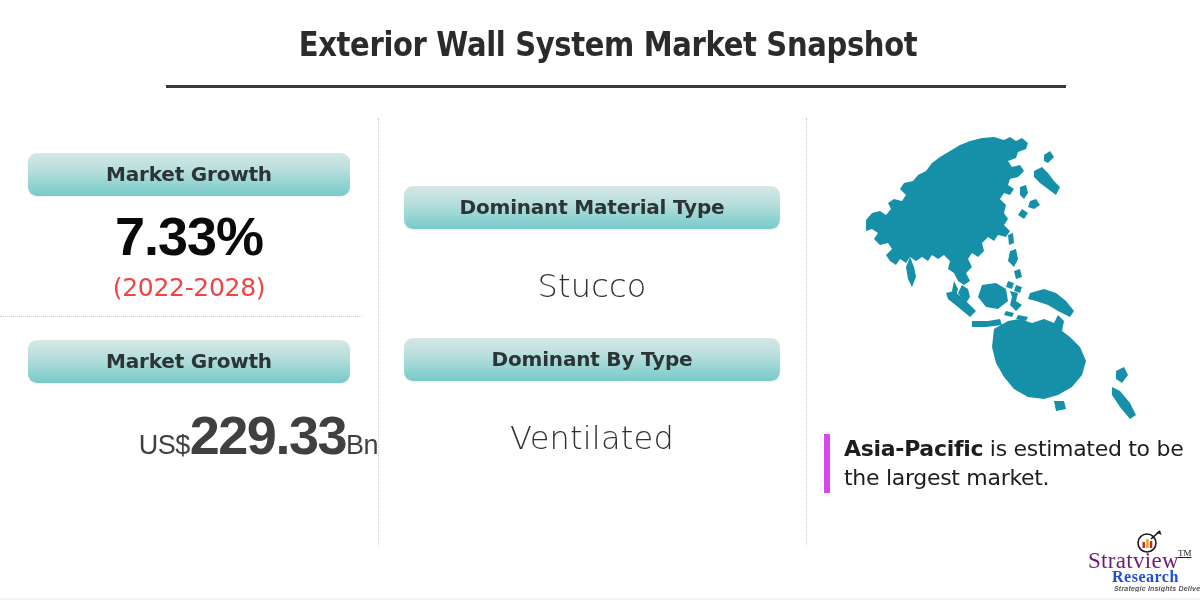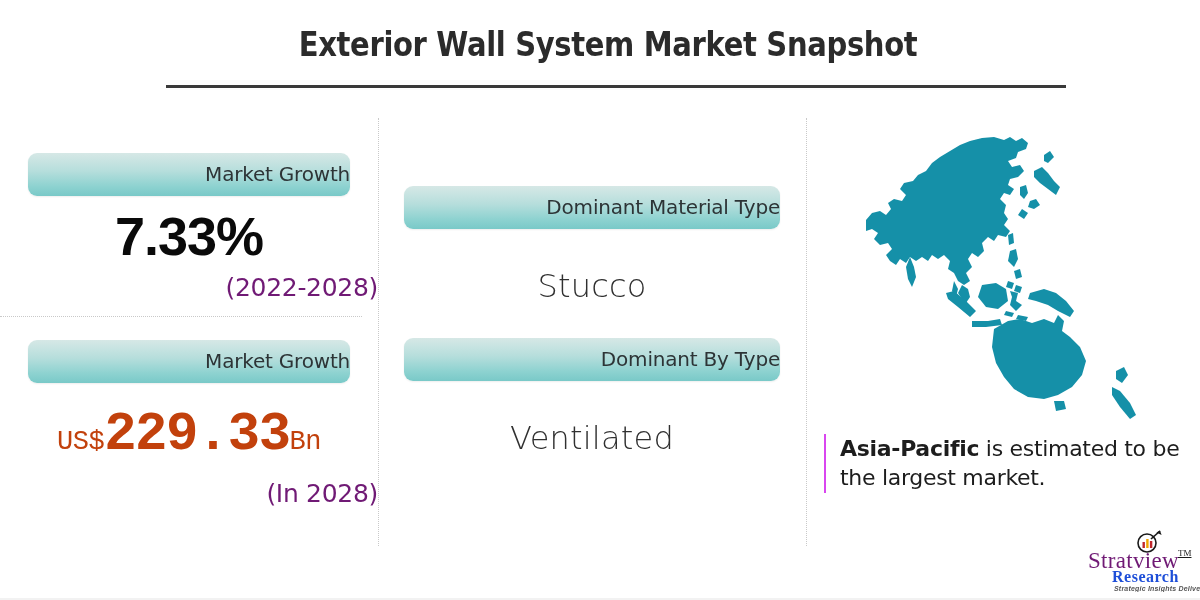--- a/index.html
+++ b/index.html
@@ -58,22 +58,22 @@
   .col-mid    { left:378px; width:428px; }
   .col-right  { left:806px; width:394px; }
 
   
   .pill {
     display:block;
     margin:4px auto;
     border-radius:9px;
     background:linear-gradient(to bottom, #d6e8e6 0%, #b6dedc 42%, #8dd2d0 78%, #79c9c8 100%);
     color:#2d3436;
-    font-weight:normal;
-    text-align:right;
+    font-weight:bold;
+    text-align:center;
     font-family:"DejaVu Sans", sans-serif;
     letter-spacing:-0.2px;
     box-shadow:0 1px 2px rgba(0,0,0,0.07);
   }
 
   
   .card-left .pill {
     width:322px;
     padding:9px 0 10px;
     font-size:20px;
@@ -83,30 +83,30 @@
   .metric-big {
     font-size:54px;
     font-weight:bold;
     color:#0a0a0a;
     letter-spacing:-1px;
     font-family:Liberation Sans, sans-serif;
     line-height:1.05;
   }
   .metric-note {
     font-size:25px;
-    color:#701a75;
+    color:#ef4444;
     font-family:"DejaVu Sans", sans-serif;
     letter-spacing:-0.3px;
-    text-align:right;
   }
   .metric-money {
-    font-family:Liberation Mono, monospace;
-    color:#c2410c;
+    font-family:Liberation Sans, sans-serif;
+    color:#404040;
     line-height:1.05;
     white-space:nowrap;
+    text-align:right;
   }
   .metric-money .unit {
     font-size:27px;
     font-weight:500;
     letter-spacing:-0.5px;
   }
   .metric-money .amount {
     font-size:54px;
     font-weight:bold;
     letter-spacing:-1.5px;
@@ -133,21 +133,21 @@
     left:52px; top:7px;
     width:320px; height:300px;
   }
   .map-wrap svg { width:100%; height:100%; display:block; }
 
   .region-note {
     position:absolute;
     left:18px; top:316px;
     width:376px;
     padding-left:14px;
-    border-left:2px solid #d946ef;
+    border-left:6px solid #d946ef;
     font-size:22px;
     line-height:1.33;
     color:#1d1d1d;
     font-family:"DejaVu Sans", sans-serif;
     letter-spacing:-0.3px;
   }
   .region-note b { font-weight:bold; }
 
   
   .logo {
@@ -222,21 +222,20 @@
     <div class="pill">Market Growth</div>
     <div class="metric-big" style="margin-top:12px;">7.33%</div>
     <div class="metric-note" style="margin-top:8px;">(2022-2028)</div>
   </div>
 
   <div class="card-left" style="margin-top:38px;">
     <div class="pill">Market Growth</div>
     <div class="metric-money" style="margin-top:24px;">
       <span class="unit">US$</span><span class="amount">229.33</span><span class="unit">Bn</span>
     </div>
-    <div class="metric-note" style="margin-top:16px;">(In 2028)</div>
   </div>
 
 </div>
 
 <div class="col col-mid">
 
   <div class="card-mid" style="margin-top:68px;">
     <div class="pill">Dominant Material Type</div>
     <div class="mid-value" style="margin-top:38px;">Stucco</div>
   </div>

